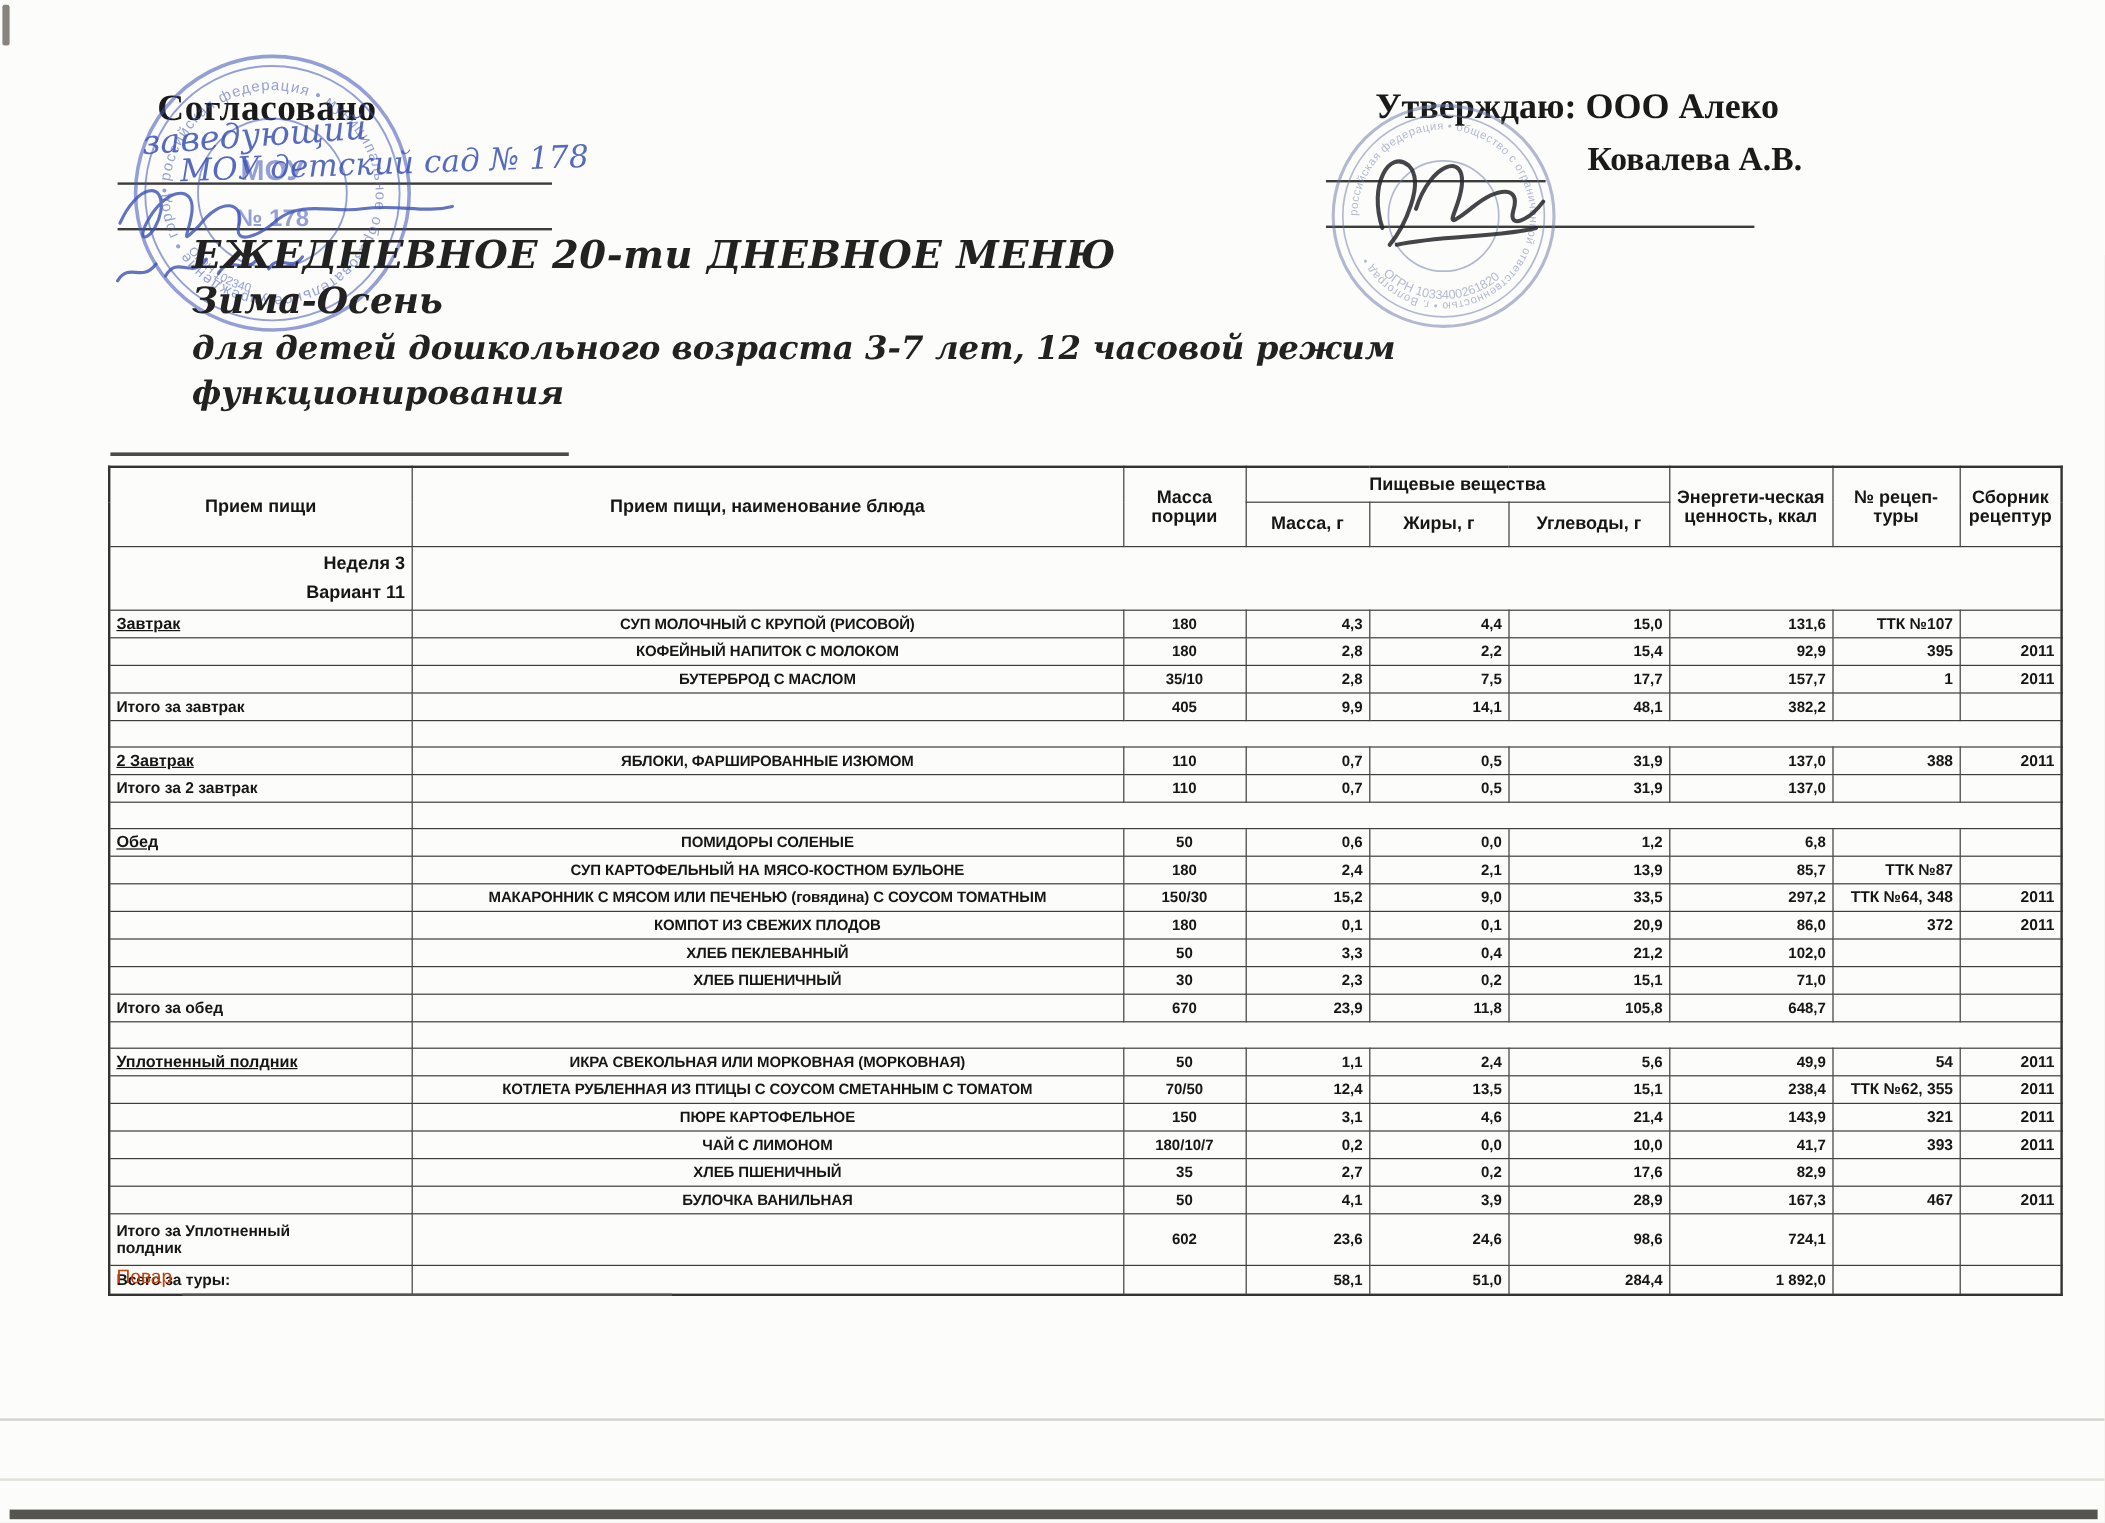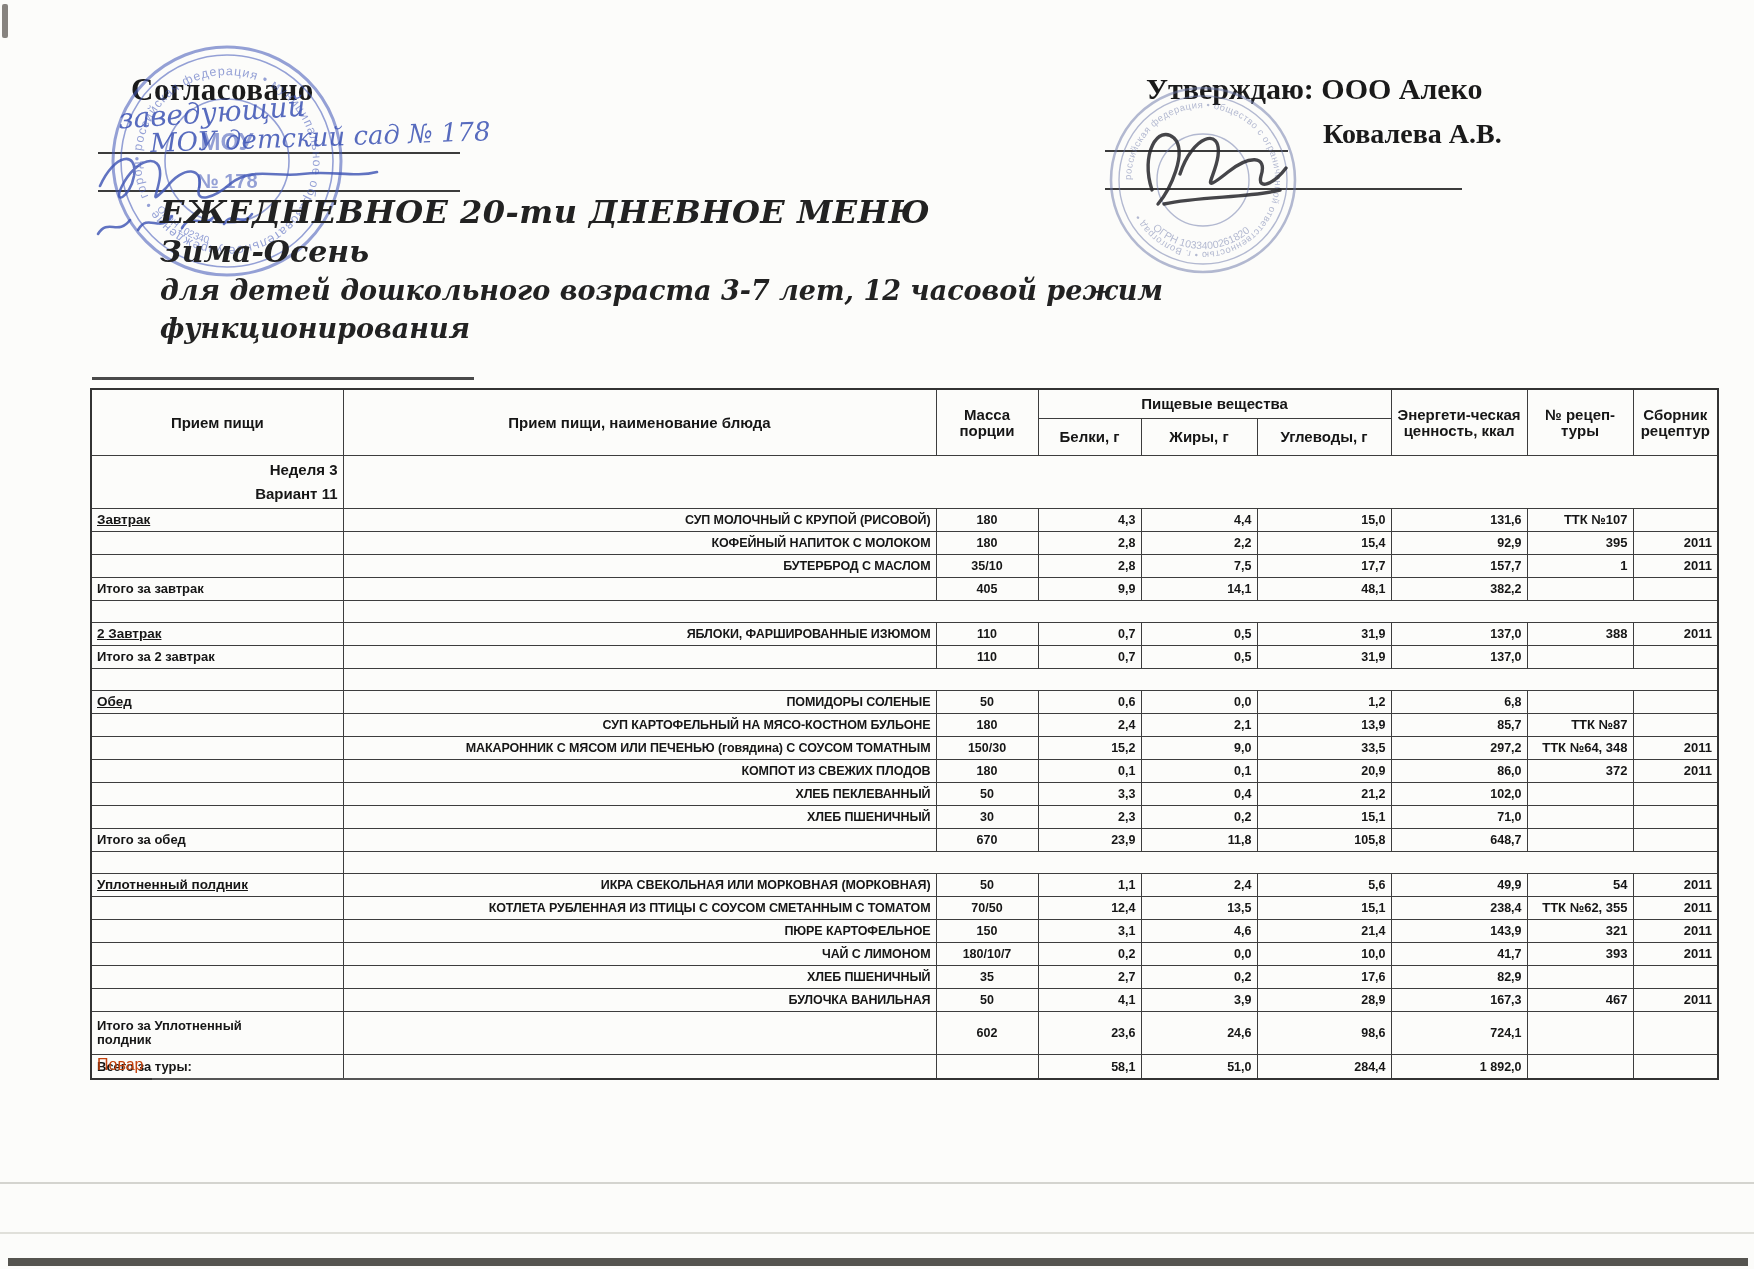--- a/index.html
+++ b/index.html
@@ -39,21 +39,21 @@
   tr.h1 th{height:28px;}
   tr.h2 th{height:36px;}
   td{font-size:12.5px;font-weight:bold;line-height:14px;color:#161616;}
   tr.r-week td{height:52px;font-size:15px;text-align:right;white-space:pre-line;line-height:24px;}
   tr.r-dish td,tr.r-total td{height:22px;}
   tr.r-grand td{height:23px;}
   tr.r-spacer td{height:21px;}
   tr.r-tall td{height:42px;}
   .c-meal{text-align:left;font-size:13px;white-space:pre-line;}
   .section-label{text-decoration:underline;font-size:13.5px;}
-  .c-dish{text-align:right;white-space:nowrap;letter-spacing:-.1px;}
+  .c-dish{text-align:center;white-space:nowrap;letter-spacing:-.1px;}
   .c-mass{text-align:center;}
   .c-protein,.c-fat,.c-carbs,.c-energy{text-align:right;}
   .c-recipe,.c-source{text-align:right;font-size:13px;}
   
   .cook{position:absolute;left:97px;top:1056px;font-size:16px;color:#c2410c;}
   .cook-line{position:absolute;left:152px;top:1078px;width:408px;border-bottom:2px solid #555;}
   .faint1{position:absolute;left:0;top:1182px;width:1754px;height:2px;background:#c9c9c4;opacity:.8;}
   .faint2{position:absolute;left:0;top:1232px;width:1754px;height:2px;background:#e0e0da;}
   .botbar{position:absolute;left:8px;top:1258px;width:1740px;height:8px;background:#55544f;}
   .corner-mark{position:absolute;left:2px;top:4px;width:6px;height:34px;background:#55504a;opacity:.7;border-radius:2px;}
@@ -158,21 +158,21 @@
 порции</th>
         <th colspan="3">Пищевые вещества</th>
         <th rowspan="2">Энергети-ческая
 ценность, ккал</th>
         <th rowspan="2">№ рецеп-
 туры</th>
         <th rowspan="2">Сборник
 рецептур</th>
       </tr>
       <tr class="h2">
-        <th>Белки, г</th>
+        <th>Масса, г</th>
         <th>Жиры, г</th>
         <th>Углеводы, г</th>
       </tr>
     </thead>
     <tbody id="menu-rows">
         <tr class="r-week">
           <td>Неделя 3
 Вариант 11</td>
           <td colspan="8"></td>
         </tr>

